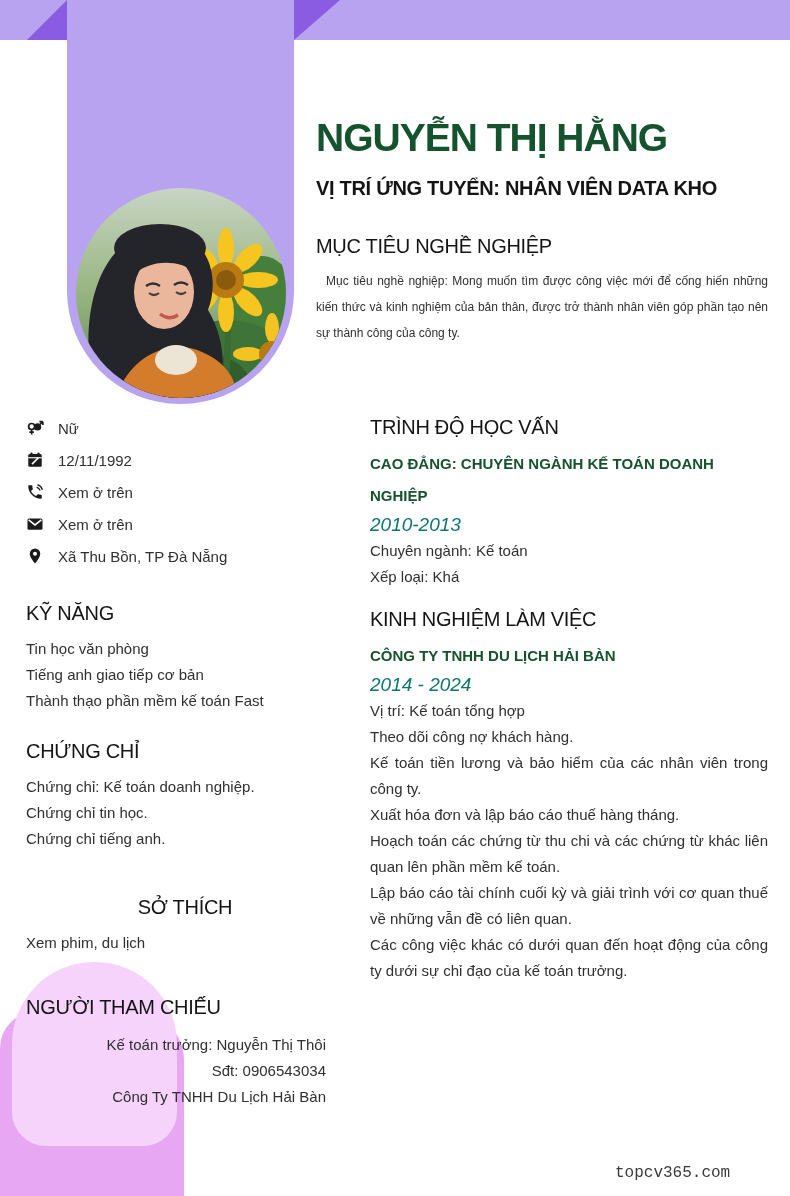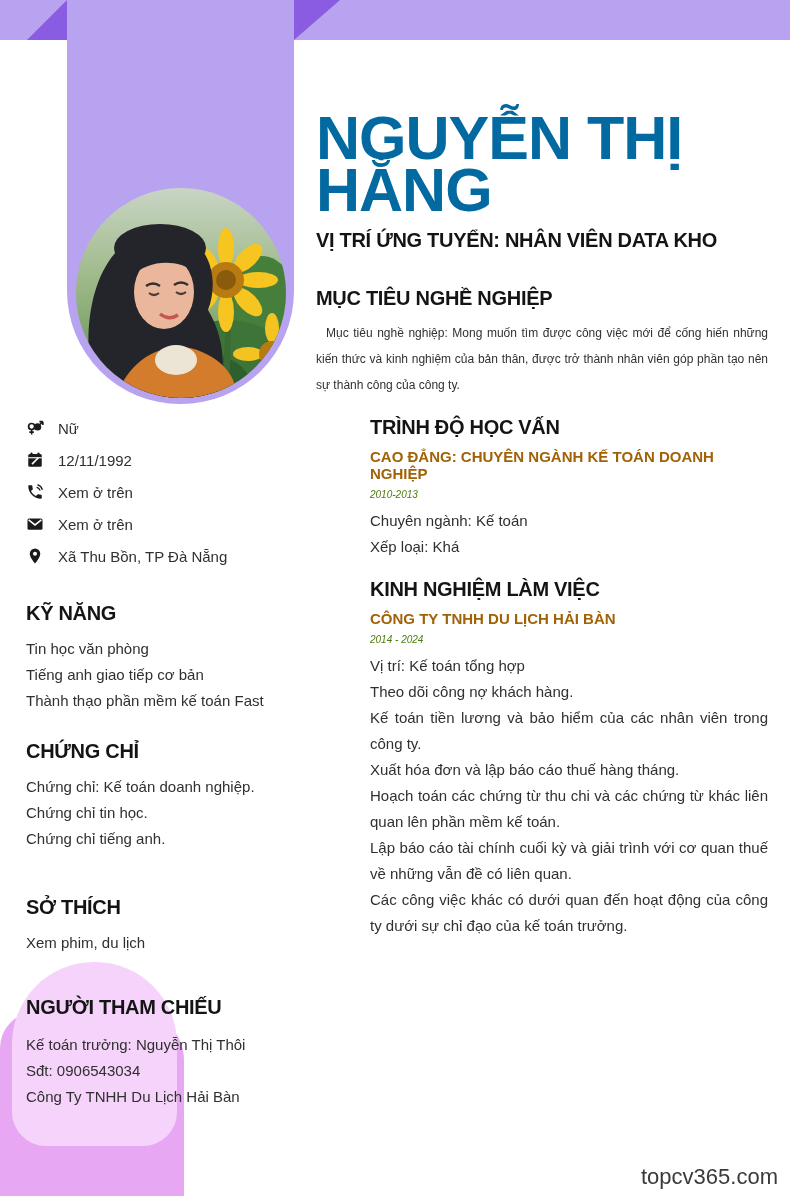--- a/index.html
+++ b/index.html
@@ -23,53 +23,53 @@
   .col-block{position:absolute;left:67px;top:0;width:227px;height:404px;background:var(--purple-light);
              border-radius:0 0 113px 113px;}
   .photo{position:absolute;left:76px;top:188px;width:210px;height:210px;border-radius:50%;overflow:hidden;}
   .photo svg{display:block;}
   .pink-back{position:absolute;left:0;top:1012px;width:184px;height:184px;background:var(--pink-medium);
              border-radius:36px 48px 0 0;}
   .pink-arch{position:absolute;left:12px;top:962px;width:165px;height:184px;background:var(--pink-light);
              border-radius:82px 82px 34px 34px;}
 
   
-  h1{font-size:61px;line-height:52px;font-weight:700;color:#0369a1;letter-spacing:-1px;}
+  h1{font-size:39px;line-height:52px;font-weight:700;color:#14532d;letter-spacing:-1px;}
   .subtitle{margin-top:13px;font-size:20px;font-weight:700;color:#141414;letter-spacing:-0.3px;}
-  .sec-title{font-size:20px;line-height:26px;font-weight:700;color:#141414;letter-spacing:-0.3px;}
-  .sub-bold{font-size:15px;line-height:17px;font-weight:700;color:#a16207;}
-  .period{font-size:10px;line-height:26px;font-style:italic;color:#4d7c0f;}
+  .sec-title{font-size:20px;line-height:26px;font-weight:400;color:#141414;letter-spacing:-0.3px;}
+  .sub-bold{font-size:15px;line-height:32px;font-weight:700;color:#14532d;}
+  .period{font-size:19px;line-height:26px;font-style:italic;color:#0f766e;}
   .line{font-size:15px;line-height:26px;color:var(--text-body);}
   .just .line{text-align:justify;}
 
   
   .head{position:absolute;left:316px;top:112px;width:452px;}
   .head .sec-title{margin-top:33px;}
   .head p{margin-top:9px;font-size:12px;line-height:26px;text-align:justify;text-indent:10px;color:var(--text-body);}
 
   .leftcol{position:absolute;left:26px;top:412px;width:318px;}
   .contact{list-style:none;}
   .c-row{display:flex;align-items:center;height:32px;gap:14px;text-align:center;}
   .c-ico{width:18px;height:18px;flex:0 0 18px;display:inline-flex;}
   .c-ico svg{width:18px;height:18px;}
   .c-txt{font-size:15px;color:var(--text-body);}
   .leftcol .sec-title.skills{margin-top:28px;}
   .leftcol .sec-title.certs{margin-top:24px;}
-  .leftcol .sec-title.hobby{margin-top:42px;}
+  .leftcol .sec-title.hobby{margin-top:42px;text-align:center;}
   .leftcol .lines{margin-top:10px;}
 
   .refblock{position:absolute;left:26px;top:994px;width:300px;}
-  .refblock .lines{margin-top:12px;}
+  .refblock .lines{margin-top:12px;text-align:right;}
 
   .rightcol{position:absolute;left:370px;top:414px;width:398px;}
   .rightcol .sub-bold{margin-top:8px;}
   .rightcol .exp-title{margin-top:16px;}
 
-  .watermark{position:absolute;left:641px;top:1164px;font-family:Liberation Sans, sans-serif;
-             font-size:22px;color:#3a3a3a;}
+  .watermark{position:absolute;left:615px;top:1164px;font-family:Liberation Mono, monospace;
+             font-size:16px;color:#3a3a3a;}
 </style>
 </head>
 <body>
 
 <div class="page">
 
   <div class="top-bar"></div>
   <div class="tri tri-left"></div>
   <div class="tri tri-right"></div>
   <div class="col-block"></div>

